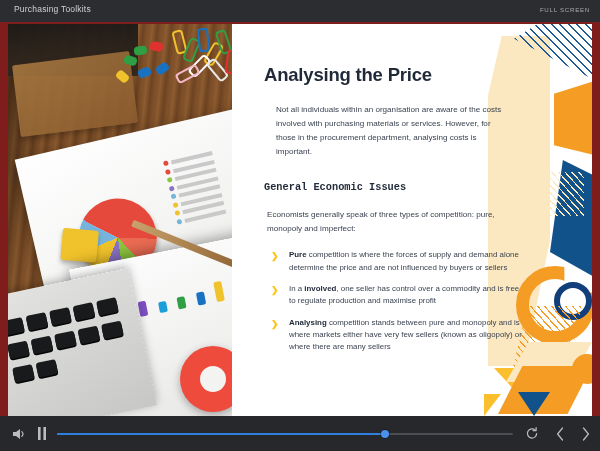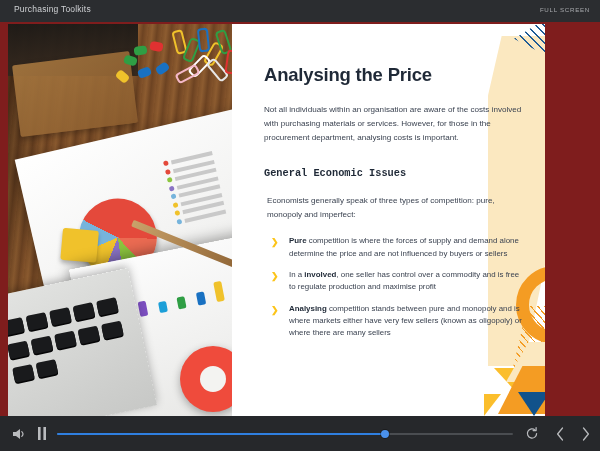--- a/index.html
+++ b/index.html
@@ -20,21 +20,21 @@
   .topbar .course-title{
     position:absolute;left:14px;top:4px;
     font-size:8.5px;color:#cfd1d4;letter-spacing:.2px;
   }
   .topbar .fullscreen{
     position:absolute;right:10px;top:6px;
     font-size:6.2px;color:#a7a9ad;letter-spacing:.7px;
   }
   
   .stage{
-    position:absolute;left:8px;top:24px;width:537px;height:392px;
+    position:absolute;left:8px;top:24px;width:584px;height:392px;
     background:#ffffff;overflow:hidden;
   }
   
   .photo{
     position:absolute;left:0;top:0;width:224px;height:392px;overflow:hidden;
     background:#6b4527;
   }
   .wood{
     position:absolute;inset:0;
     background:
@@ -139,21 +139,21 @@
   .deco-right{
     position:absolute;right:0;top:0;width:108px;height:392px;overflow:hidden;
   }
   .content-inner{
     position:absolute;left:32px;top:40px;width:258px;
   }
   h1.slide-title{
     margin:0 0 17px 0;font-size:18.5px;font-weight:700;color:#1f2937;letter-spacing:-.2px;
   }
   p.intro{
-    margin:0;font-size:8.1px;line-height:1.74;color:#3b4351;
+    margin:12px;font-size:8.1px;line-height:1.74;color:#3b4351;
   }
   h2.section-title{
     margin:22px 0 15px 0;font-size:10.3px;font-weight:700;color:#1f2937;font-family:Liberation Mono, monospace;
   }
   p.lead{
     margin:0 0 13px 3px;font-size:8.1px;line-height:1.74;color:#3b4351;
   }
   ul.bullets{margin:0;padding:0;list-style:none;}
   ul.bullets li{
     position:relative;padding-left:25px;margin-bottom:9px;

